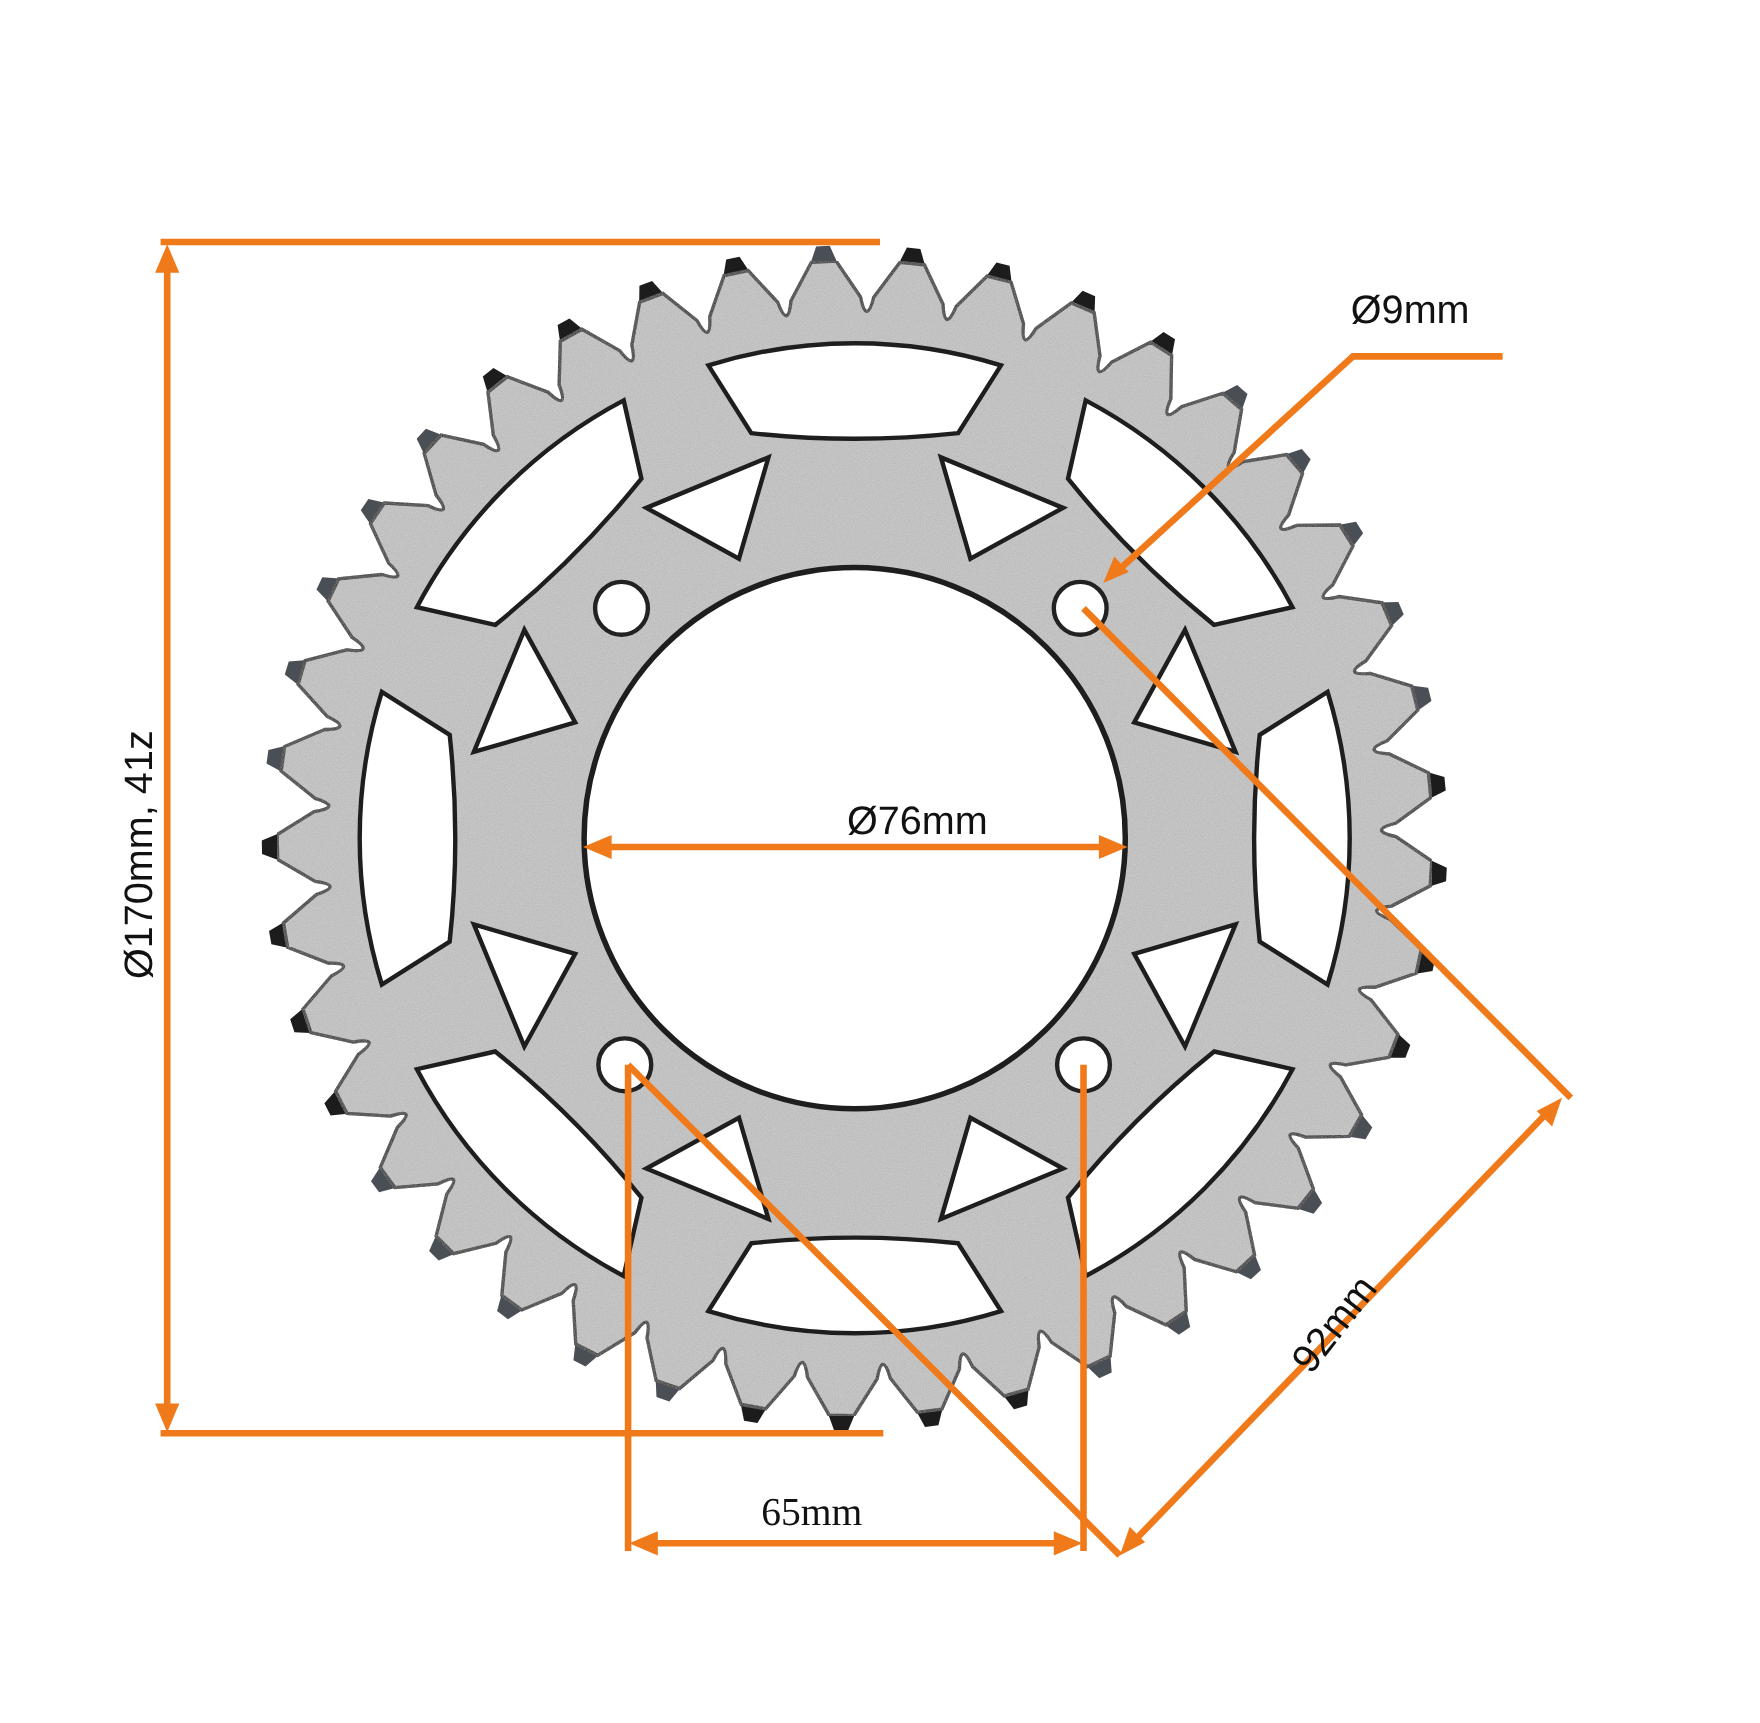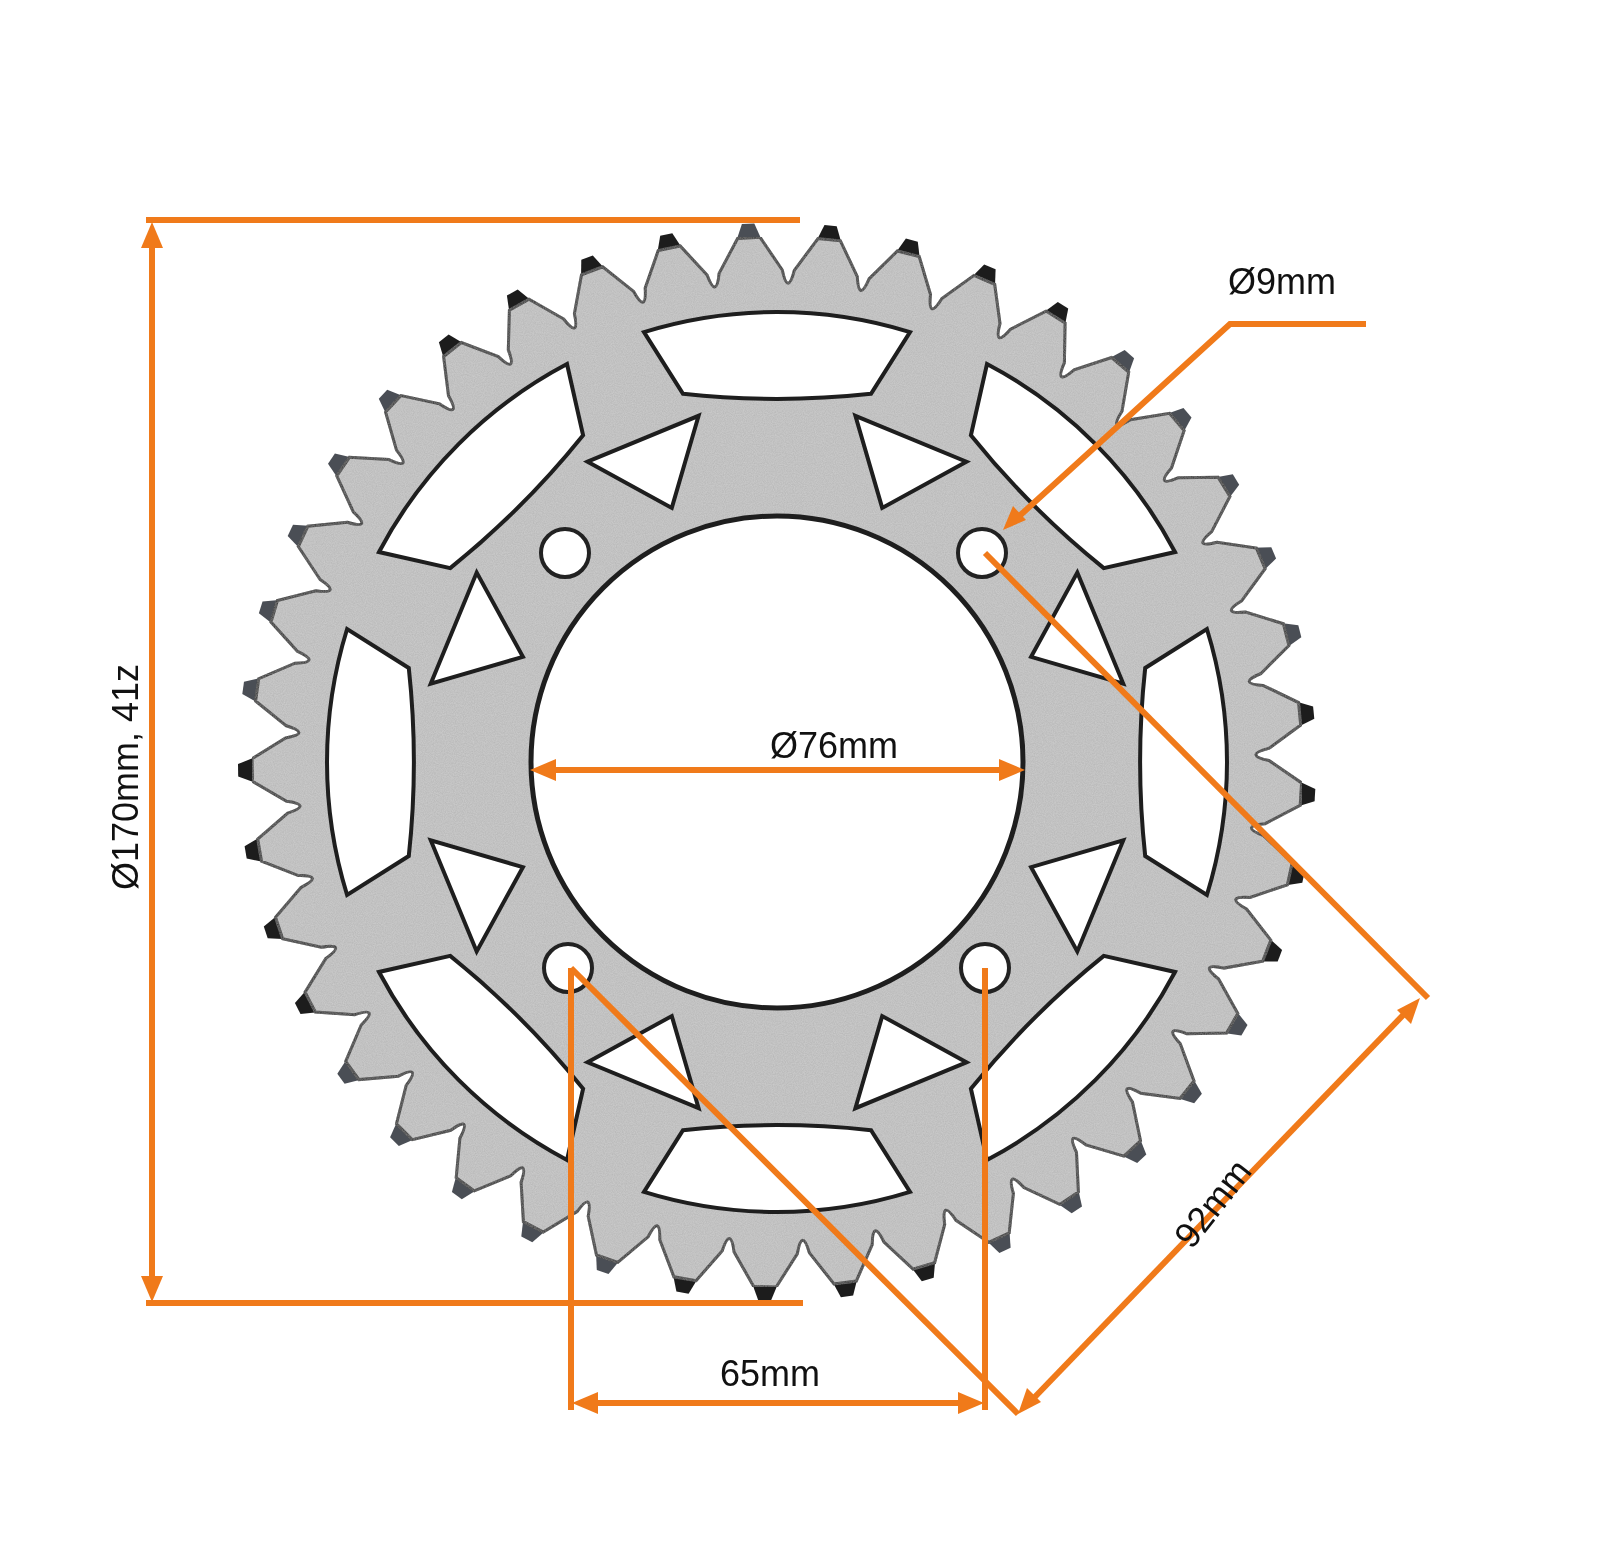--- a/index.html
+++ b/index.html
@@ -155,15 +155,15 @@
       <polygon points="984,1403 958,1392 958,1414"></polygon>
       <polygon points="1420,998 1397,1010 1411,1024"></polygon>
       <polygon points="1018,1414 1041,1402 1027,1388"></polygon>
     </g>
   </svg>
 
   
   <div class="lbl lbl-vert" style="left:108px; top:890px;">Ø170mm, 41z</div>
   <div class="lbl" style="left:1228px; top:264px;">Ø9mm</div>
   <div class="lbl" style="left:740px; top:728px;margin-left:30px;">Ø76mm</div>
-  <div class="lbl" style="left:720px; top:1356px;">65mm</div>
+  <div class="lbl" style="left:692px; top:1356px;font-family:Liberation Serif, serif;">65mm</div>
   <div class="lbl lbl-diag" style="left:1168px; top:1232px;">92mm</div>
 </div>
 
 </body></html>

